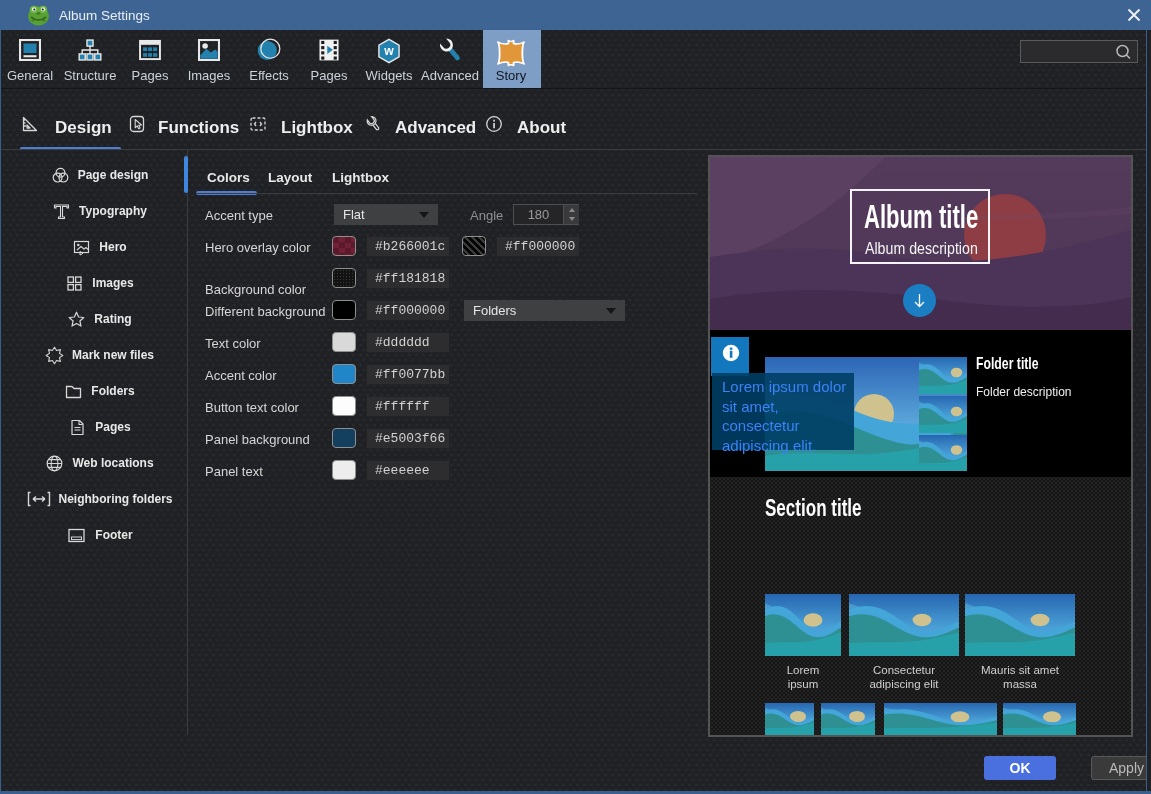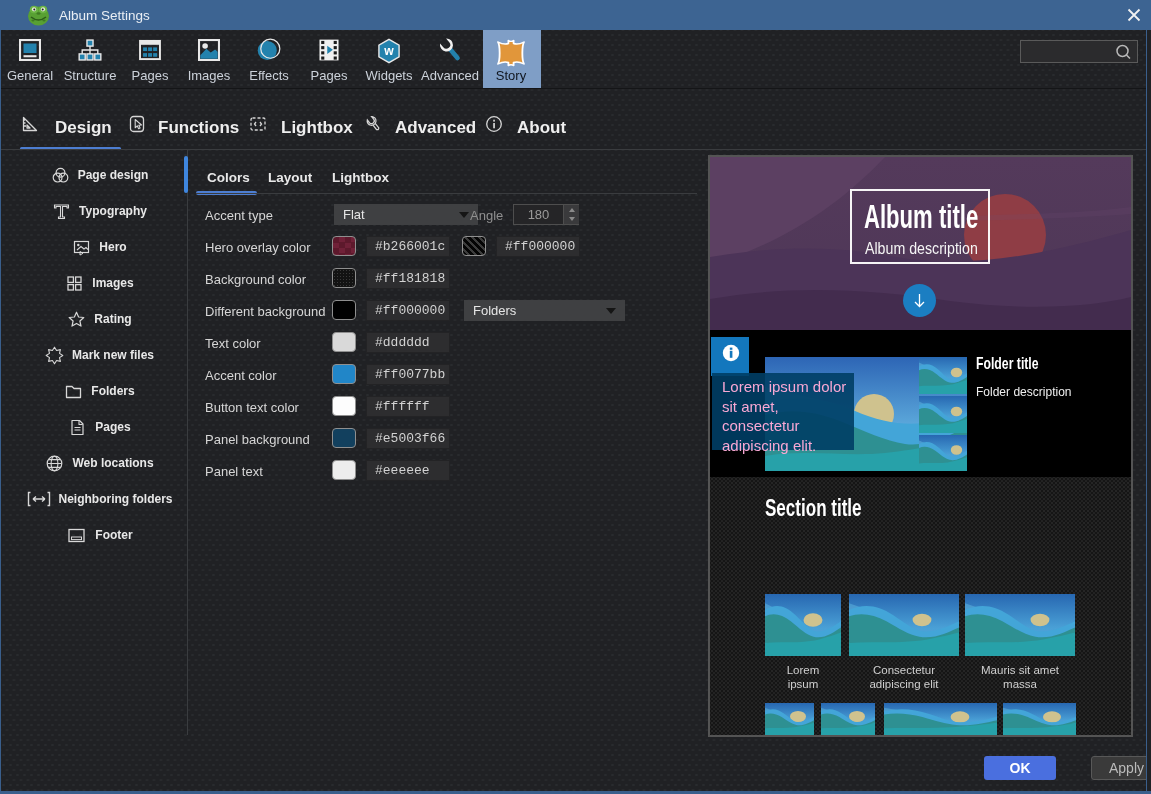--- a/index.html
+++ b/index.html
@@ -324,39 +324,39 @@
     <span>Footer</span>
   </div>
 
   <div class="ctab" style="left:207px;">Colors</div>
   <div class="ctab" style="left:268px;">Layout</div>
   <div class="ctab" style="left:332px;">Lightbox</div>
   <div class="abs" id="colors-underline"></div>
   <div class="abs" id="hline2"></div>
 
   <div class="flabel" style="top:208px;">Accent type</div>
-  <div class="dropdown" style="left:334px; top:204px; width:144px;">Flat<div class="dd-arrow"></div></div>
+  <div class="dropdown" style="left:334px; top:204px; width:104px;">Flat<div class="dd-arrow"></div></div>
   <div class="abs" style="left:470px; top:208px; font-size:13px; color:#8f8f8f;">Angle</div>
   <div class="abs" id="spinner" style="left:513px; top:204px; width:66px; height:21px; border:1px solid #4e4e4e; background:#252527;">
     <div class="abs" style="left:0; top:0; width:49px; height:19px; text-align:center; font-size:13px; color:#9a9a9a; line-height:19px;">180</div>
     <div class="abs" style="left:49px; top:0; width:16px; height:19px; background:#3a3a3c; border-left:1px solid #4e4e4e;">
       <svg width="16" height="19" viewBox="0 0 16 19">
         <path d="M8 3 L11 7 L5 7 Z" fill="#8a8a8a"></path>
         <path d="M8 16 L11 12 L5 12 Z" fill="#8a8a8a"></path>
       </svg>
     </div>
   </div>
 
   <div class="flabel" style="top:240px;">Hero overlay color</div>
   <div class="swatch" style="left:332px; top:236px; background:conic-gradient(#702138 0 25%, #5d192c 0 50%, #702138 0 75%, #5d192c 0); background-size:12px 11px;"></div>
   <div class="hexfield" style="left:366px; top:236px;">#b266001c</div>
   <div class="swatch" style="left:462px; top:236px; background:repeating-linear-gradient(45deg,#050505 0 3px,#3c3c3c 3px 5px);"></div>
   <div class="hexfield" style="left:496px; top:236px;">#ff000000</div>
 
-  <div class="flabel" style="top:272px;">Background color</div>
+  <div class="flabel" style="top:282px;">Background color</div>
   <div class="swatch" style="left:332px; top:268px; background-color:#131313; background-image:radial-gradient(circle,#3a3a3a 0.7px,rgba(0,0,0,0) 1px); background-size:3px 3px;"></div>
   <div class="hexfield" style="left:366px; top:268px;">#ff181818</div>
 
   <div class="flabel" style="top:304px;">Different background</div>
   <div class="swatch" style="left:332px; top:300px; background:#010101;"></div>
   <div class="hexfield" style="left:366px; top:300px;">#ff000000</div>
   <div class="dropdown" style="left:464px; top:300px; width:161px;">Folders<div class="dd-arrow"></div></div>
 
   <div class="flabel" style="top:336px;">Text color</div>
   <div class="swatch" style="left:332px; top:332px; background:#d9d9d9;"></div>
@@ -455,21 +455,21 @@
 <svg class="abs" style="left:209px; top:278px;" width="48" height="36" viewBox="0 0 48 36">
       <rect width="48" height="36" fill="url(#sky)"></rect>
       <path d="M0 5.4 L 14.4 11.9 L 0 16.2 Z" fill="#5cb2dd" opacity="0.55"></path>
       <ellipse cx="37.5" cy="15" rx="5.7" ry="4.8" fill="#cfc28e"></ellipse>
       <path d="M0 9.4 C 6.7 5.4, 12.5 6.5, 19.2 12.2 C 25.0 17.3, 27.8 20.9, 31.7 21.6 C 37.4 22.7, 43.2 18.7, 48.0 15.8 L 48 36 L 0 36 Z" fill="#43a5d8"></path>
       <path d="M0 13.0 C 4.8 10.8, 10.6 11.5, 16.3 15.8 C 22.1 20.2, 25.9 23.8, 30.7 24.8 C 37.4 26.3, 43.2 22.3, 48.0 19.4 L 48 36 L 0 36 Z" fill="#2e9092"></path>
       <path d="M0 28.4 C 9.6 27.4, 19.2 28.8, 28.8 27.4 C 36.0 26.3, 43.2 23.8, 48.0 22.3 L 48 36 L 0 36 Z" fill="#27a1a9"></path>
     </svg>
 
     <div class="abs" style="left:2px; top:216px; width:142px; height:77px; background:rgba(0,62,101,0.9);
-        padding:4px 0 0 10px; font-size:15px; line-height:19.5px; color:#f9a8d4;">
+        padding:4px 0 0 10px; font-size:15px; line-height:19.5px; color:#3b82f6;">
       Lorem ipsum dolor<br>sit amet,<br>consectetur<br>adipiscing elit.
     </div>
     <div class="abs slab" style="left:266px; top:198px; font-size:17px; line-height:17px; color:#ffffff; transform:scaleX(0.72); transform-origin:left;">Folder title</div>
     <div class="abs" style="left:266px; top:228px; font-size:13.5px; line-height:13.5px; color:#f0f0f0; transform:scaleX(0.89); transform-origin:left; white-space:nowrap;">Folder description</div>
 
     <div class="abs slab" style="left:55px; top:339px; font-size:24px; line-height:24px; color:#ffffff; transform:scaleX(0.71); transform-origin:left;">Section title</div>
 <svg class="abs" style="left:55px; top:437px;" width="76" height="62" viewBox="0 0 76 62">
       <rect width="76" height="62" fill="url(#sky)"></rect>
       <path d="M0 9.3 L 22.8 20.5 L 0 27.9 Z" fill="#5cb2dd" opacity="0.55"></path>
       <ellipse cx="48" cy="26" rx="9.5" ry="6.8" fill="#cfc28e"></ellipse>

